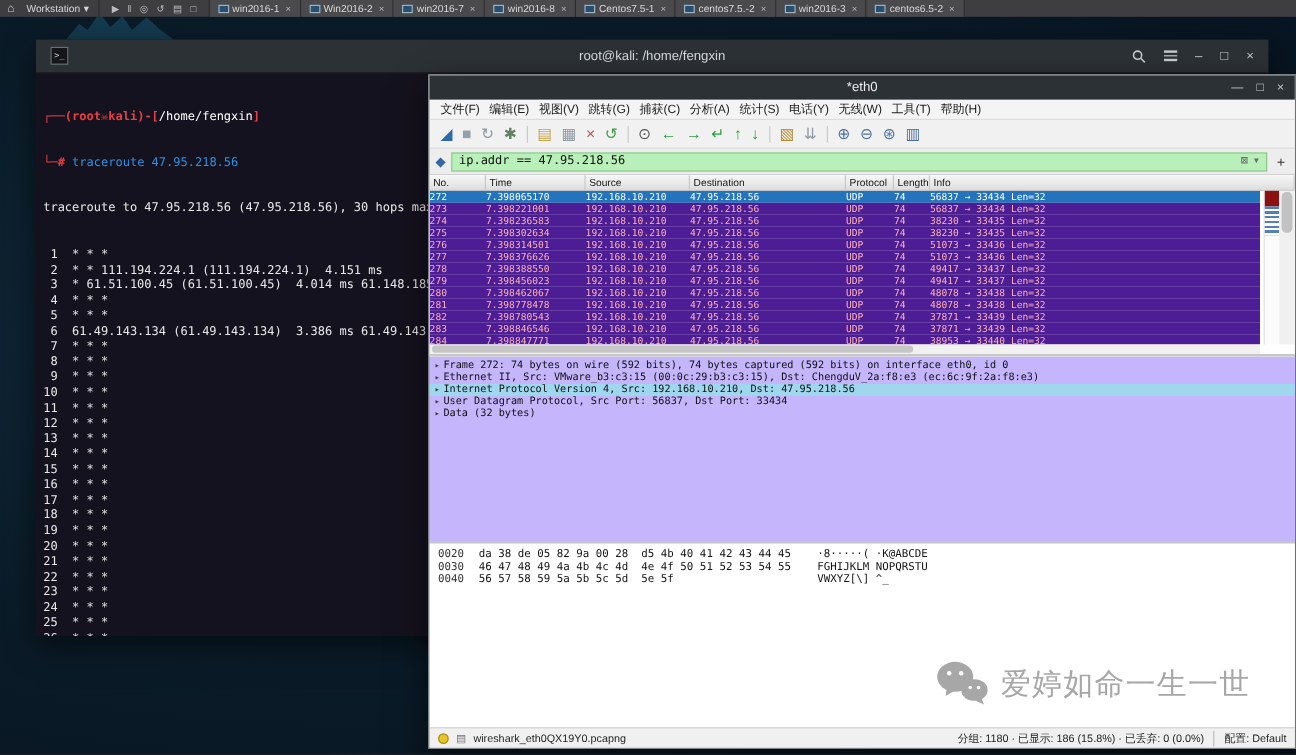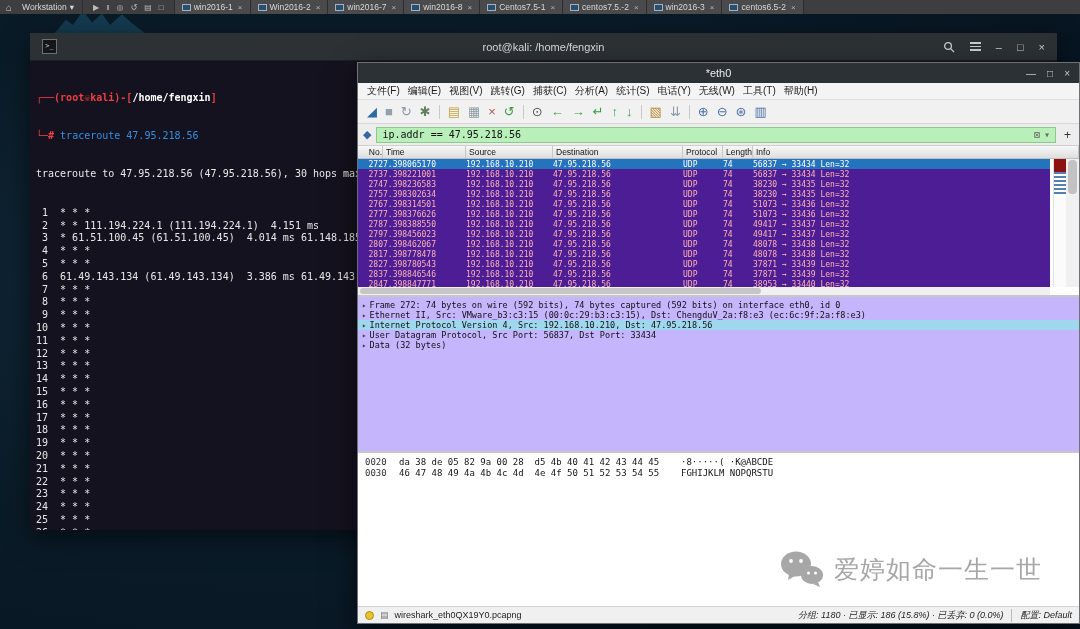--- a/index.html
+++ b/index.html
@@ -31,21 +31,21 @@
   .term-appicon { width:15px; height:15px; background:#14161a; border:1px solid #6b7076; color:#cfd4d8;
                   font-family:"DejaVu Sans Mono",monospace; font-size:7px; line-height:13px; text-align:center; }
   .term-title { position:absolute; left:0; right:0; text-align:center; color:#d6d9dc; font-size:11px; }
   .term-controls { margin-left:auto; display:flex; align-items:center; gap:15px; color:#c6cbd0; font-size:11px; z-index:1; }
   .term-controls svg { display:block; }
   .hamb span { display:block; width:11px; height:1.5px; background:#c6cbd0; margin:2px 0; }
   .term-body { position:absolute; top:29px; left:0; right:0; bottom:0; padding:4px 6px; overflow:hidden;
                font-family:"DejaVu Sans Mono",monospace; font-size:10px; line-height:12.8px;
                color:#e8e8e8; white-space:pre; }
   .p-red { color:#ec3e43; font-weight:bold; }
-  .p-path { color:#ffffff; font-weight:bold; }
+  .p-path { color:#ffffff; font-weight:normal; }
   .p-cmd { color:#3390e0; }
   .t-line { height:12.8px; }
 
   
   .ws-win { position:absolute; z-index:2; left:357px; top:62px; width:723px; height:562px;
             border:1px solid #6e7control4; border:1px solid #6e7276; background:#f1f1f1;
             box-shadow:0 10px 26px rgba(0,0,0,.6); display:flex; flex-direction:column; }
   .ws-titlebar { position:relative; height:20px; background:#2c3136; color:#ebebeb; flex:none;
                  display:flex; align-items:center; justify-content:center; font-size:11px; }
   .ws-controls { position:absolute; right:9px; top:0; height:20px; display:flex; align-items:center; gap:11px;
@@ -64,21 +64,21 @@
                padding:0 5px; font-family:"DejaVu Sans Mono",monospace; font-size:10px; color:#101010; }
   .flt-input .val { flex:1; overflow:hidden; white-space:nowrap; }
   .flt-in-ic { color:#6a6a6a; font-size:10px; margin-left:4px; }
   .flt-plus { color:#333; font-size:12px; padding:0 3px; }
 
   
   .ws-pktlist { position:relative; height:151px; flex:none; background:#ffffff; border-bottom:2px solid #c7c7c7; overflow:hidden; }
   .pkt-header { display:flex; height:13px; background:linear-gradient(#f7f7f7,#dedede); border-bottom:1px solid #bfbfbf;
                 font-size:8.5px; color:#141414; }
   .pkt-header > span { border-right:1px solid #c8c8c8; padding:1px 0 0 3px; overflow:hidden; white-space:nowrap; }
-  .w-no{width:25px;flex:none;text-align:right;} .w-time{width:83px;flex:none;} .w-src{width:87px;flex:none;}
+  .w-no{width:47px;flex:none;} .w-time{width:83px;flex:none;} .w-src{width:87px;flex:none;}
   .w-dst{width:130px;flex:none;} .w-proto{width:40px;flex:none;} .w-len{width:30px;flex:none;}
   .w-info{flex:1;}
   .pkt-body { position:absolute; top:13px; left:0; right:29px; bottom:8px; overflow:hidden; }
   .pkt-row { display:flex; height:10px; align-items:center; background:#4c1d95; color:#ffb2b2;
              font-family:"DejaVu Sans Mono",monospace; font-size:8px; white-space:nowrap; }
   .pkt-row.selected { background:#2474bd; color:#ffffff; }
   .pkt-row > span { overflow:hidden; }
   .f-no { padding-left:0; }
   .pkt-minimap { position:absolute; top:13px; bottom:8px; right:13px; width:13px; background:#fbfbfb; border-left:1px solid #e0e0e0; }
   .mini-red { height:13px; background:#8e1111; }
@@ -102,21 +102,21 @@
   .hex-off { display:inline-block; width:26px; color:#333; }
   .hex-bytes { display:inline-block; width:272px; margin-left:8px; }
   .hex-ascii { margin-left:10px; }
   .hex-hl { background:#2474bd; color:#fff; }
 
   
   .ws-status { height:17px; flex:none; background:#f0f0f0; border-top:1px solid #d2d2d2;
                display:flex; align-items:center; gap:6px; padding:0 7px; font-size:9px; color:#242424; }
   .st-expert { width:9px; height:9px; border-radius:50%; background:#e8c32a; border:1px solid #a8901c; flex:none; }
   .st-book { color:#777; font-size:9px; }
-  .st-right { margin-left:auto; display:flex; align-items:flex-start; gap:8px;font-style:italic; }
+  .st-right { margin-left:auto; display:flex; align-items:flex-start; gap:8px; }
   .st-profile { border-left:1px solid #bdbdbd; padding-left:8px; }
 
   
   .watermark { position:absolute; z-index:10; left:780px; top:550px; display:flex; align-items:center; gap:10px;
                color:#9b9b9b; font-size:25px; font-weight:500; letter-spacing:1px; opacity:.88; }
 </style>
 </head>
 <body>
 
 <div id="screen">
@@ -421,20 +421,21 @@
         <div class="det-row"><span class="det-arrow">▸</span><span class="det-text">Frame 272: 74 bytes on wire (592 bits), 74 bytes captured (592 bits) on interface eth0, id 0</span></div>
         <div class="det-row"><span class="det-arrow">▸</span><span class="det-text">Ethernet II, Src: VMware_b3:c3:15 (00:0c:29:b3:c3:15), Dst: ChengduV_2a:f8:e3 (ec:6c:9f:2a:f8:e3)</span></div>
         <div class="det-row hl"><span class="det-arrow">▸</span><span class="det-text">Internet Protocol Version 4, Src: 192.168.10.210, Dst: 47.95.218.56</span></div>
         <div class="det-row"><span class="det-arrow">▸</span><span class="det-text">User Datagram Protocol, Src Port: 56837, Dst Port: 33434</span></div>
         <div class="det-row"><span class="det-arrow">▸</span><span class="det-text">Data (32 bytes)</span></div>
       </div>
 
     <div class="ws-hex">
         <div class="hex-row"><span class="hex-off">0020</span><span class="hex-bytes"><span class="b1">da 38 de 05 82 9a 00 28  d5 4b 40 41 42 43 44 45</span><span class="hex-hl bh"></span><span class="b2"></span></span><span class="hex-ascii"><span class="a1">·8·····( ·K@ABCDE</span><span class="hex-hl ah"></span><span class="a2"></span></span></div>
         <div class="hex-row"><span class="hex-off">0030</span><span class="hex-bytes"><span class="b1">46 47 48 49 4a 4b 4c 4d  4e 4f 50 51 52 53 54 55</span><span class="hex-hl bh"></span><span class="b2"></span></span><span class="hex-ascii"><span class="a1">FGHIJKLM NOPQRSTU</span><span class="hex-hl ah"></span><span class="a2"></span></span></div>
+        <div class="hex-row"><span class="hex-off">0040</span><span class="hex-bytes"><span class="b1">56 57 58 59 5a 5b 5c 5d  5e 5f</span><span class="hex-hl bh"></span><span class="b2"></span></span><span class="hex-ascii"><span class="a1">VWXYZ[\] ^_</span><span class="hex-hl ah"></span><span class="a2"></span></span></div>
       </div>
 
     <div class="ws-status">
       <span class="st-expert"></span>
       <span class="st-book">▤</span>
       <span>wireshark_eth0QX19Y0.pcapng</span>
       <span class="st-right">
         <span>分组: 1180 · 已显示: 186 (15.8%) · 已丢弃: 0 (0.0%)</span>
         <span class="st-profile">配置: Default</span>
       </span>

